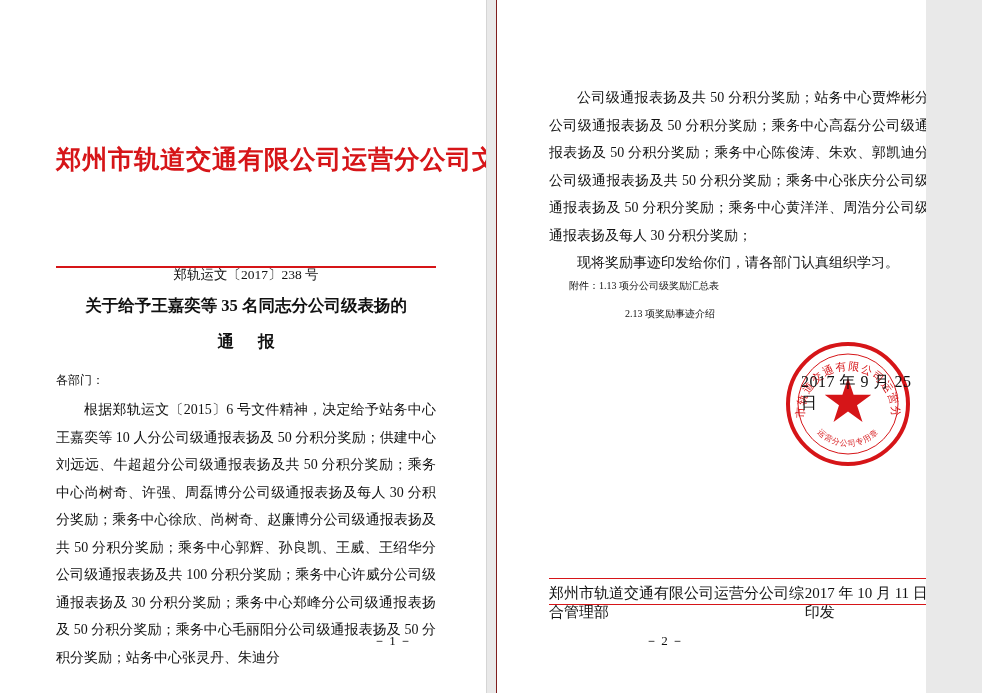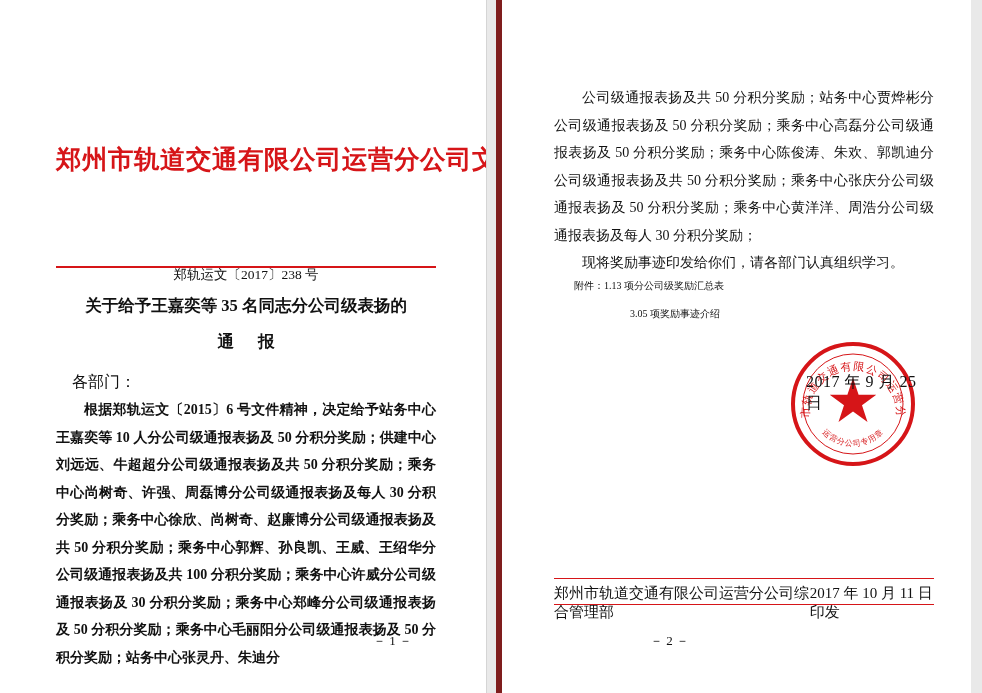--- a/index.html
+++ b/index.html
@@ -23,22 +23,22 @@
     box-sizing: border-box;
     overflow: hidden;
   }
   .sheet-left {
     left: 0;
     width: 487px;
     border-right: 1px solid #d5d5d5;
   }
   .sheet-right {
     left: 496px;
-    width: 475px;
-    border-left: 6px solid #7f1d1d;
+    width: 430px;
+    border-left: 1px solid #7f1d1d;
   }
   .content-left {
     position: absolute;
     left: 56px;
     top: 0;
     width: 380px;
     height: 693px;
   }
   .content-right {
     position: absolute;
@@ -97,39 +97,37 @@
     letter-spacing: 10px;
     padding-left: 10px;
     margin-top: 9px;
   }
 
   
   .salutation {
     position: absolute;
     top: 372px;
     left: 0;
-    font-size: 16px;
-    color: #111;
-    margin-left: 16px;
+    font-size: 12px;
+    color: #111;
   }
   .body-text {
     position: absolute;
     top: 396px;
     left: 0;
     width: 380px;
     font-size: 14px;
     line-height: 27.5px;
     color: #111;
     text-align: justify;
     text-justify: inter-ideograph;
   }
   .body-text p {
     margin: 0;
     text-indent: 2em;
-    font-weight: bold;
   }
 
   .body-text-right {
     position: absolute;
     top: 84px;
     left: 0;
     width: 380px;
     font-size: 14px;
     line-height: 27.5px;
     color: #111;
@@ -241,21 +239,21 @@
   <div class="sheet sheet-right">
     <div class="content-right">
 
       <div class="body-text-right">
         <p class="no-indent">公司级通报表扬及共 50 分积分奖励；站务中心贾烨彬分公司级通报表扬及 50 分积分奖励；乘务中心高磊分公司级通报表扬及 50 分积分奖励；乘务中心陈俊涛、朱欢、郭凯迪分公司级通报表扬及共 50 分积分奖励；乘务中心张庆分公司级通报表扬及 50 分积分奖励；乘务中心黄洋洋、周浩分公司级通报表扬及每人 30 分积分奖励；</p>
         <p>现将奖励事迹印发给你们，请各部门认真组织学习。</p>
       </div>
 
       <div class="attachments">
         <div class="att-line1">附件：1.13 项分公司级奖励汇总表</div>
-        <div class="att-line2">3.05 项奖励事迹介绍</div>
+        <div class="att-line2">2.13 项奖励事迹介绍</div>
       </div>
 
       <div class="seal">
         <svg width="128" height="128" viewBox="0 0 128 128" aria-hidden="true">
           <circle cx="64" cy="64" r="60" fill="none" stroke="#d61518" stroke-width="4"></circle>
           <circle cx="64" cy="64" r="50" fill="none" stroke="#d61518" stroke-width="1"></circle>
           <path id="sealArcOuter" d="M 64,124 m -52,0 a 52,52 0 1,1 104,0" fill="none"></path>
           <path id="sealArcTop" d="M 20,74 a 44,44 0 1,1 88,0" fill="none"></path>
           <text fill="#d61518" font-size="11" font-family="'Liberation Serif', serif" letter-spacing="1.2">
             <textPath href="#sealArcTop" startOffset="50%" text-anchor="middle">郑州市轨道交通有限公司运营分公司</textPath>

